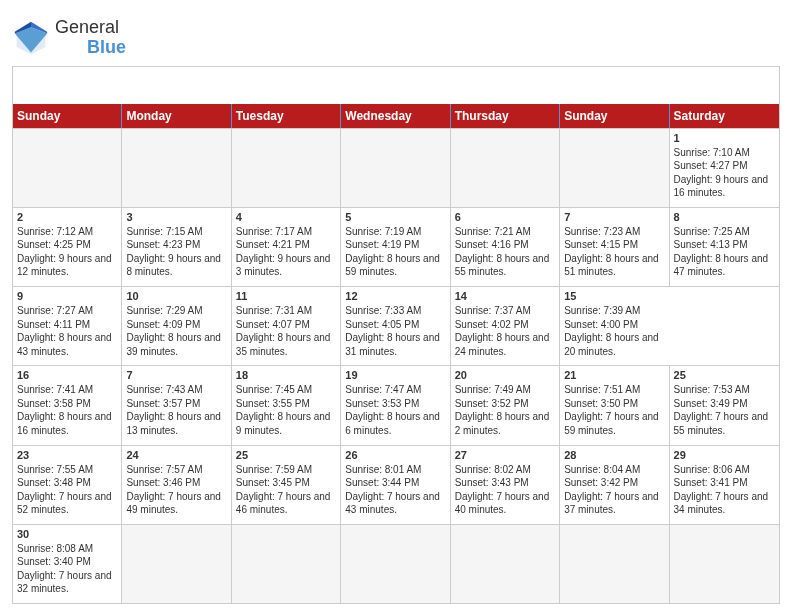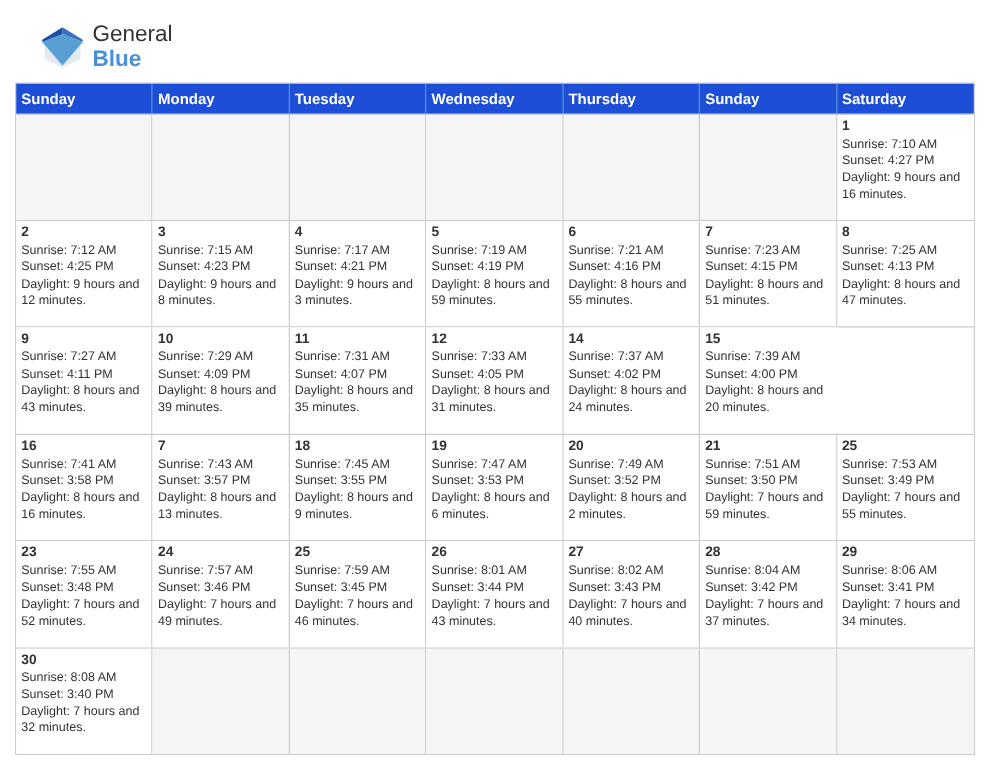--- a/index.html
+++ b/index.html
@@ -14,36 +14,37 @@
       width: 792px;
       height: 612px;
       background: #fff;
       display: flex;
       flex-direction: column;
     }
     .header {
       display: flex;
       justify-content: space-between;
       align-items: center;
-      padding: 18px 20px 8px 32px;
+      padding: 18px 20px 8px 13px;
       border-radius: 31px;
     }
     .logo {
       display: flex;
       align-items: center;
       gap: 6px;
     }
     .logo-text {
       font-size: 18px;
       color: #333;
       line-height: 1.1;
     }
     .logo-text span {
       color: #4a90d9;
       font-weight: bold;
+      margin-left: 32px;
     }
     .logo-icon {
       width: 36px;
       height: 36px;
     }
     .title-block {
       text-align: right;
     }
     .month-title {
       font-size: 32px;
@@ -59,21 +60,22 @@
       flex: 1;
       margin: 0 12px 8px 12px;
       border: 1px solid #ccc;
       border-collapse: collapse;
       display: flex;
       flex-direction: column;
     }
     .cal-header {
       display: grid;
       grid-template-columns: repeat(7, 1fr);
-      background: #1d4ed8;
+      background: #b91c1c;
+      margin-top: 37px;
     }
     .cal-header-cell {
       color: #fff;
       font-size: 12px;
       font-weight: bold;
       padding: 5px 4px;
       text-align: left;
       border-right: 1px solid #5a8fd4;
     }
     .cal-header-cell:last-child { border-right: none; }

